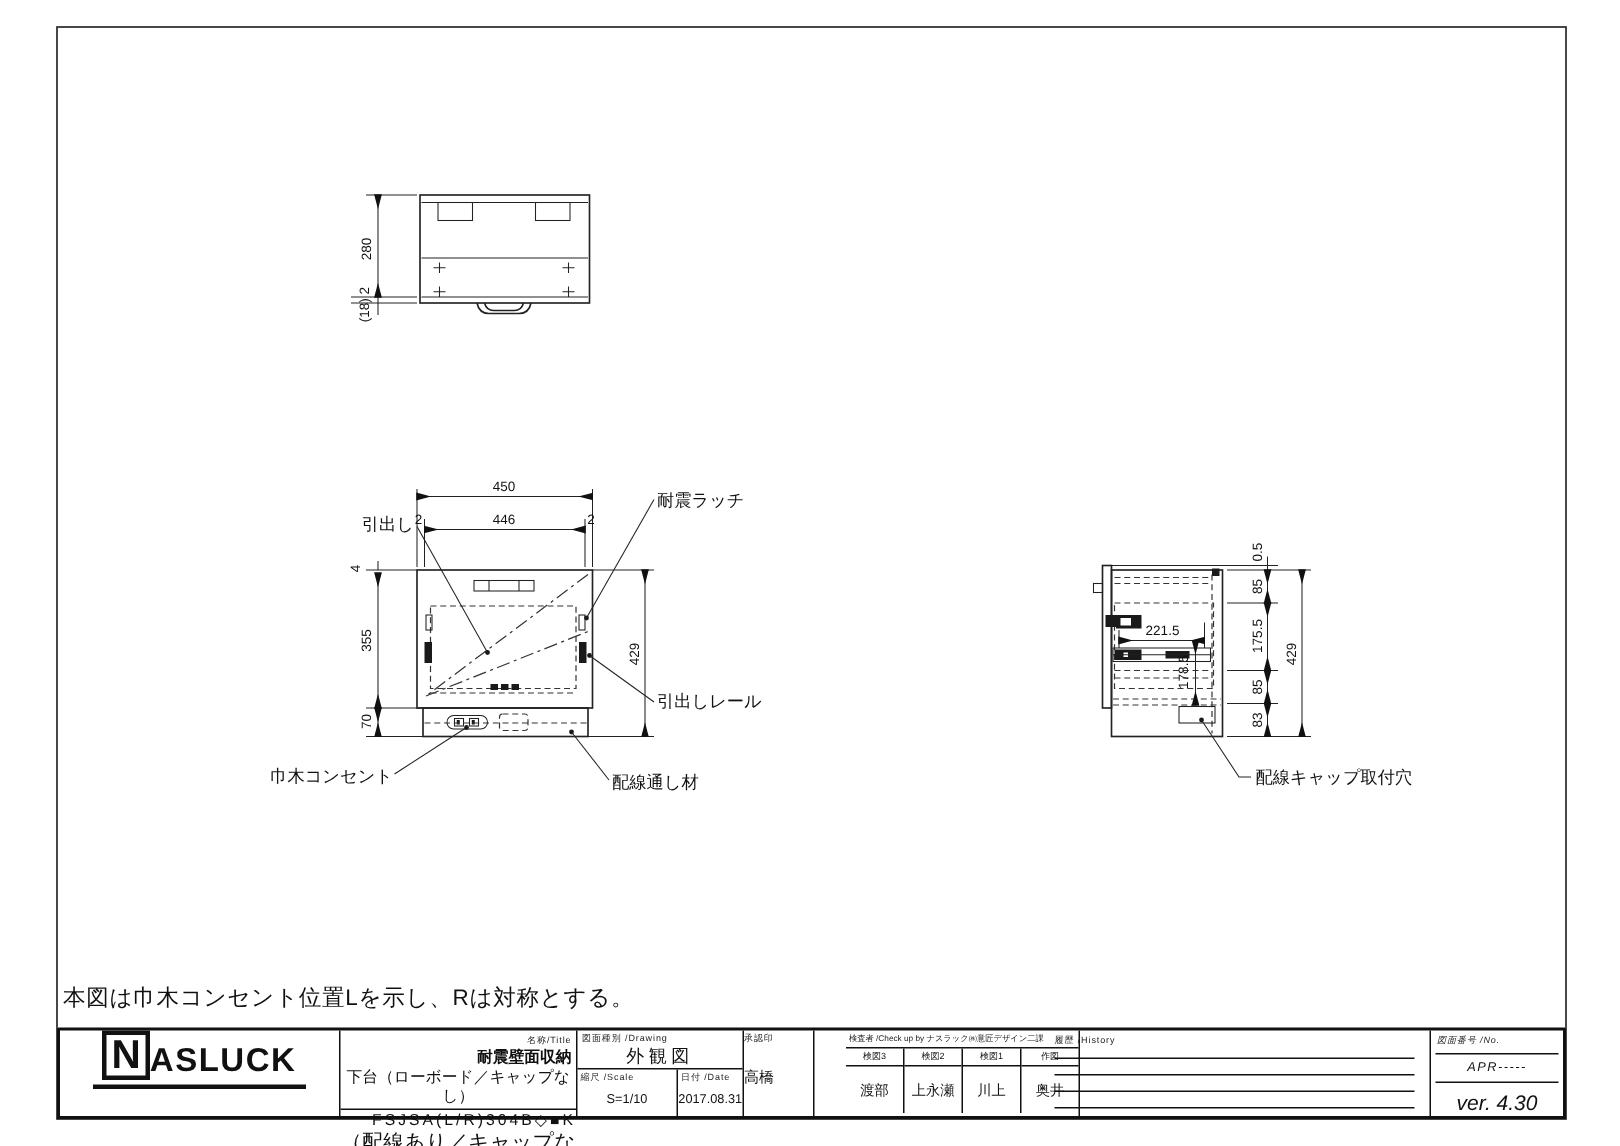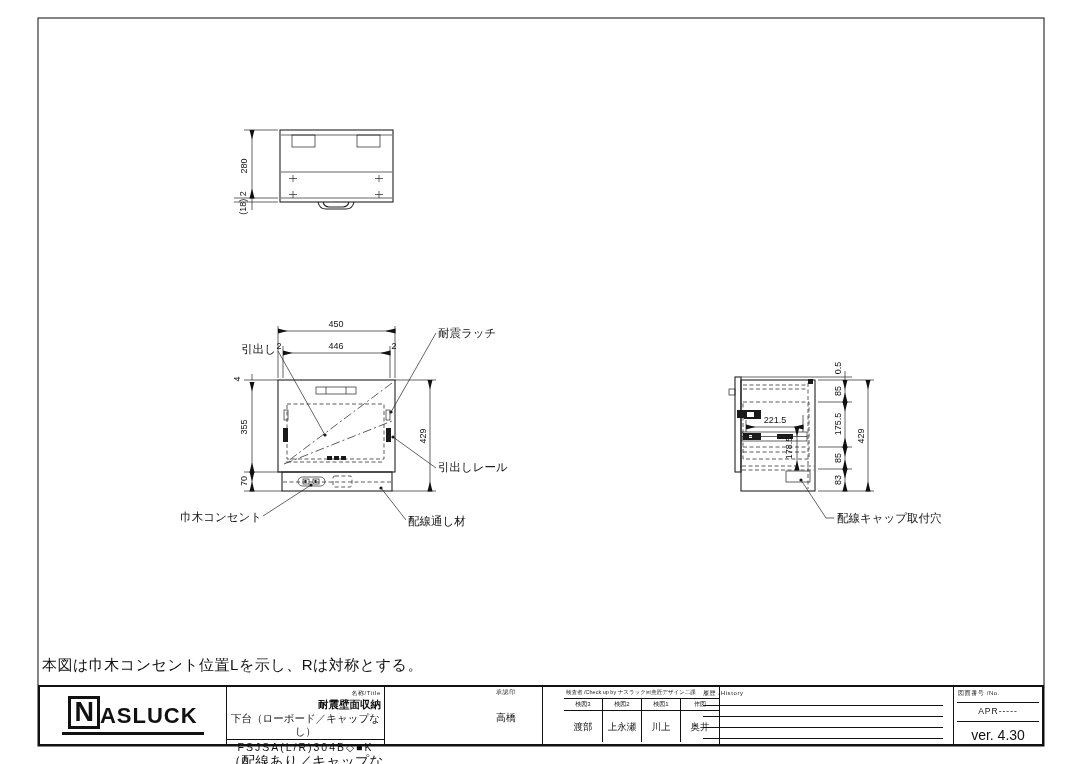--- a/index.html
+++ b/index.html
@@ -14,31 +14,31 @@
   svg text{fill:#111;}
   svg .dt{font:9px "Liberation Sans","DejaVu Sans",sans-serif;}
   svg .lbl{font:11.5px "Liberation Sans","DejaVu Sans",sans-serif;}
 
   .note{position:absolute;left:42px;top:656px;font-size:15px;letter-spacing:0.5px;}
 
   .tb{position:absolute;left:38px;top:685px;width:1006px;height:61px;border:2px solid #111;box-sizing:border-box;background:#fff;}
   .cell{position:absolute;top:0;height:57px;border-right:1.5px solid #111;box-sizing:border-box;}
   .tiny{font-size:6px;letter-spacing:0.6px;color:#222;white-space:nowrap;}
 
-  .logo-cell{left:0;width:187px;display:flex;align-items:center;justify-content:center;}
+  .logo-cell{left:0;width:187px;display:flex;align-items:flex-start;justify-content:center;}
   .logo{border-bottom:3.5px solid #111;padding:0 6px 3px 6px;white-space:nowrap;}
   .logo-n{display:inline-block;border:3px solid #111;padding:0 3px;font-weight:900;font-size:27px;line-height:27px;letter-spacing:0;}
   .logo-rest{font-weight:900;font-size:22px;letter-spacing:1px;vertical-align:bottom;}
 
   .title-cell{left:187px;width:158px;text-align:center;}
   .t-row1{display:flex;align-items:flex-end;padding:2px 3px 0 3px;flex-direction:column;}
   .t-row1 .t-main{flex:1;font-size:10.5px;font-weight:bold;}
   .t-row2{font-size:10.5px;line-height:13px;}
   .t-sep{border-top:1.2px solid #111;margin-top:1px;}
-  .t-row3{font-size:10.5px;line-height:15px;letter-spacing:2px;}
+  .t-row3{font-size:10.5px;line-height:15px;letter-spacing:2px;text-align:right;}
   .t-row4{font-size:14px;line-height:13px;}
 
   .dt-cell{left:345px;width:111px;}
   .dt-top{height:26px;border-bottom:1.2px solid #111;box-sizing:border-box;}
   .dt-top .tiny{display:block;padding:1px 0 0 3px;}
   .dt-value{text-align:center;font-size:12px;letter-spacing:3px;margin-top:-1px;}
   .dt-bot{display:flex;height:31px;}
   .sub{flex:1;box-sizing:border-box;text-align:center;}
   .sub-l{border-right:1.2px solid #111;width:67px;flex:none;}
   .sub-r{flex:1;}
@@ -55,21 +55,21 @@
   .ck-cols{display:flex;height:43px;}
   .ck-col{flex:1;border-right:1.2px solid #111;box-sizing:border-box;text-align:center;}
   .ck-col:last-child{border-right:none;}
   .ck-role{font-size:6px;border-bottom:1px solid #111;padding:1px 0;}
   .ck-name{font-size:9.5px;padding-top:10px;}
 
   .hi-cell{left:659px;width:255px;position:absolute;}
   .hi-cell .tiny{display:block;padding:2px 0 0 4px;}
   .hline{position:absolute;left:4px;right:10px;border-top:1.4px solid #111;}
 
-  .no-cell{left:914px;width:88px;border-right:none;text-align:center;}
+  .no-cell{left:914px;width:88px;border-right:none;text-align:center;font-style:italic;}
   .no-cell .tiny{display:block;text-align:left;padding:2px 0 0 4px;}
   .no-line{position:absolute;left:3px;right:3px;border-top:1.4px solid #111;}
   .no-val{position:absolute;left:0;right:0;top:19px;font-size:8.5px;letter-spacing:1px;}
   .no-ver{position:absolute;left:0;right:0;top:40px;font-size:14px;}
 </style>
 </head>
 <body>
 
 <svg width="1080" height="764" viewBox="0 0 1080 764">
   <defs>
@@ -239,20 +239,36 @@
     <div class="t-row1">
       <span class="tiny">名称/Title</span>
       <span class="t-main">耐震壁面収納</span>
     </div>
     <div class="t-row2">下台（ローボード／キャップなし）</div>
     <div class="t-sep"></div>
     <div class="t-row3">FSJSA(L/R)304B◇■K</div>
     <div class="t-row4">（配線あり／キャップなし）</div>
   </div>
 
+  <div class="cell dt-cell">
+    <div class="dt-top">
+      <span class="tiny">図面種別 /Drawing</span>
+      <div class="dt-value">外観図</div>
+    </div>
+    <div class="dt-bot">
+      <div class="sub sub-l">
+        <span class="tiny">縮尺 /Scale</span>
+        <div class="sub-val">S=1/10</div>
+      </div>
+      <div class="sub sub-r">
+        <span class="tiny">日付 /Date</span>
+        <div class="sub-val">2017.08.31</div>
+      </div>
+    </div>
+  </div>
 
   <div class="cell ap-cell">
     <span class="tiny">承認印</span>
     <div class="ap-name">高橋</div>
   </div>
 
   <div class="cell ck-cell">
     <div class="ck-head">
       <span class="tiny">検査者 /Check up by ナスラック㈱意匠デザイン二課</span>
     </div>

